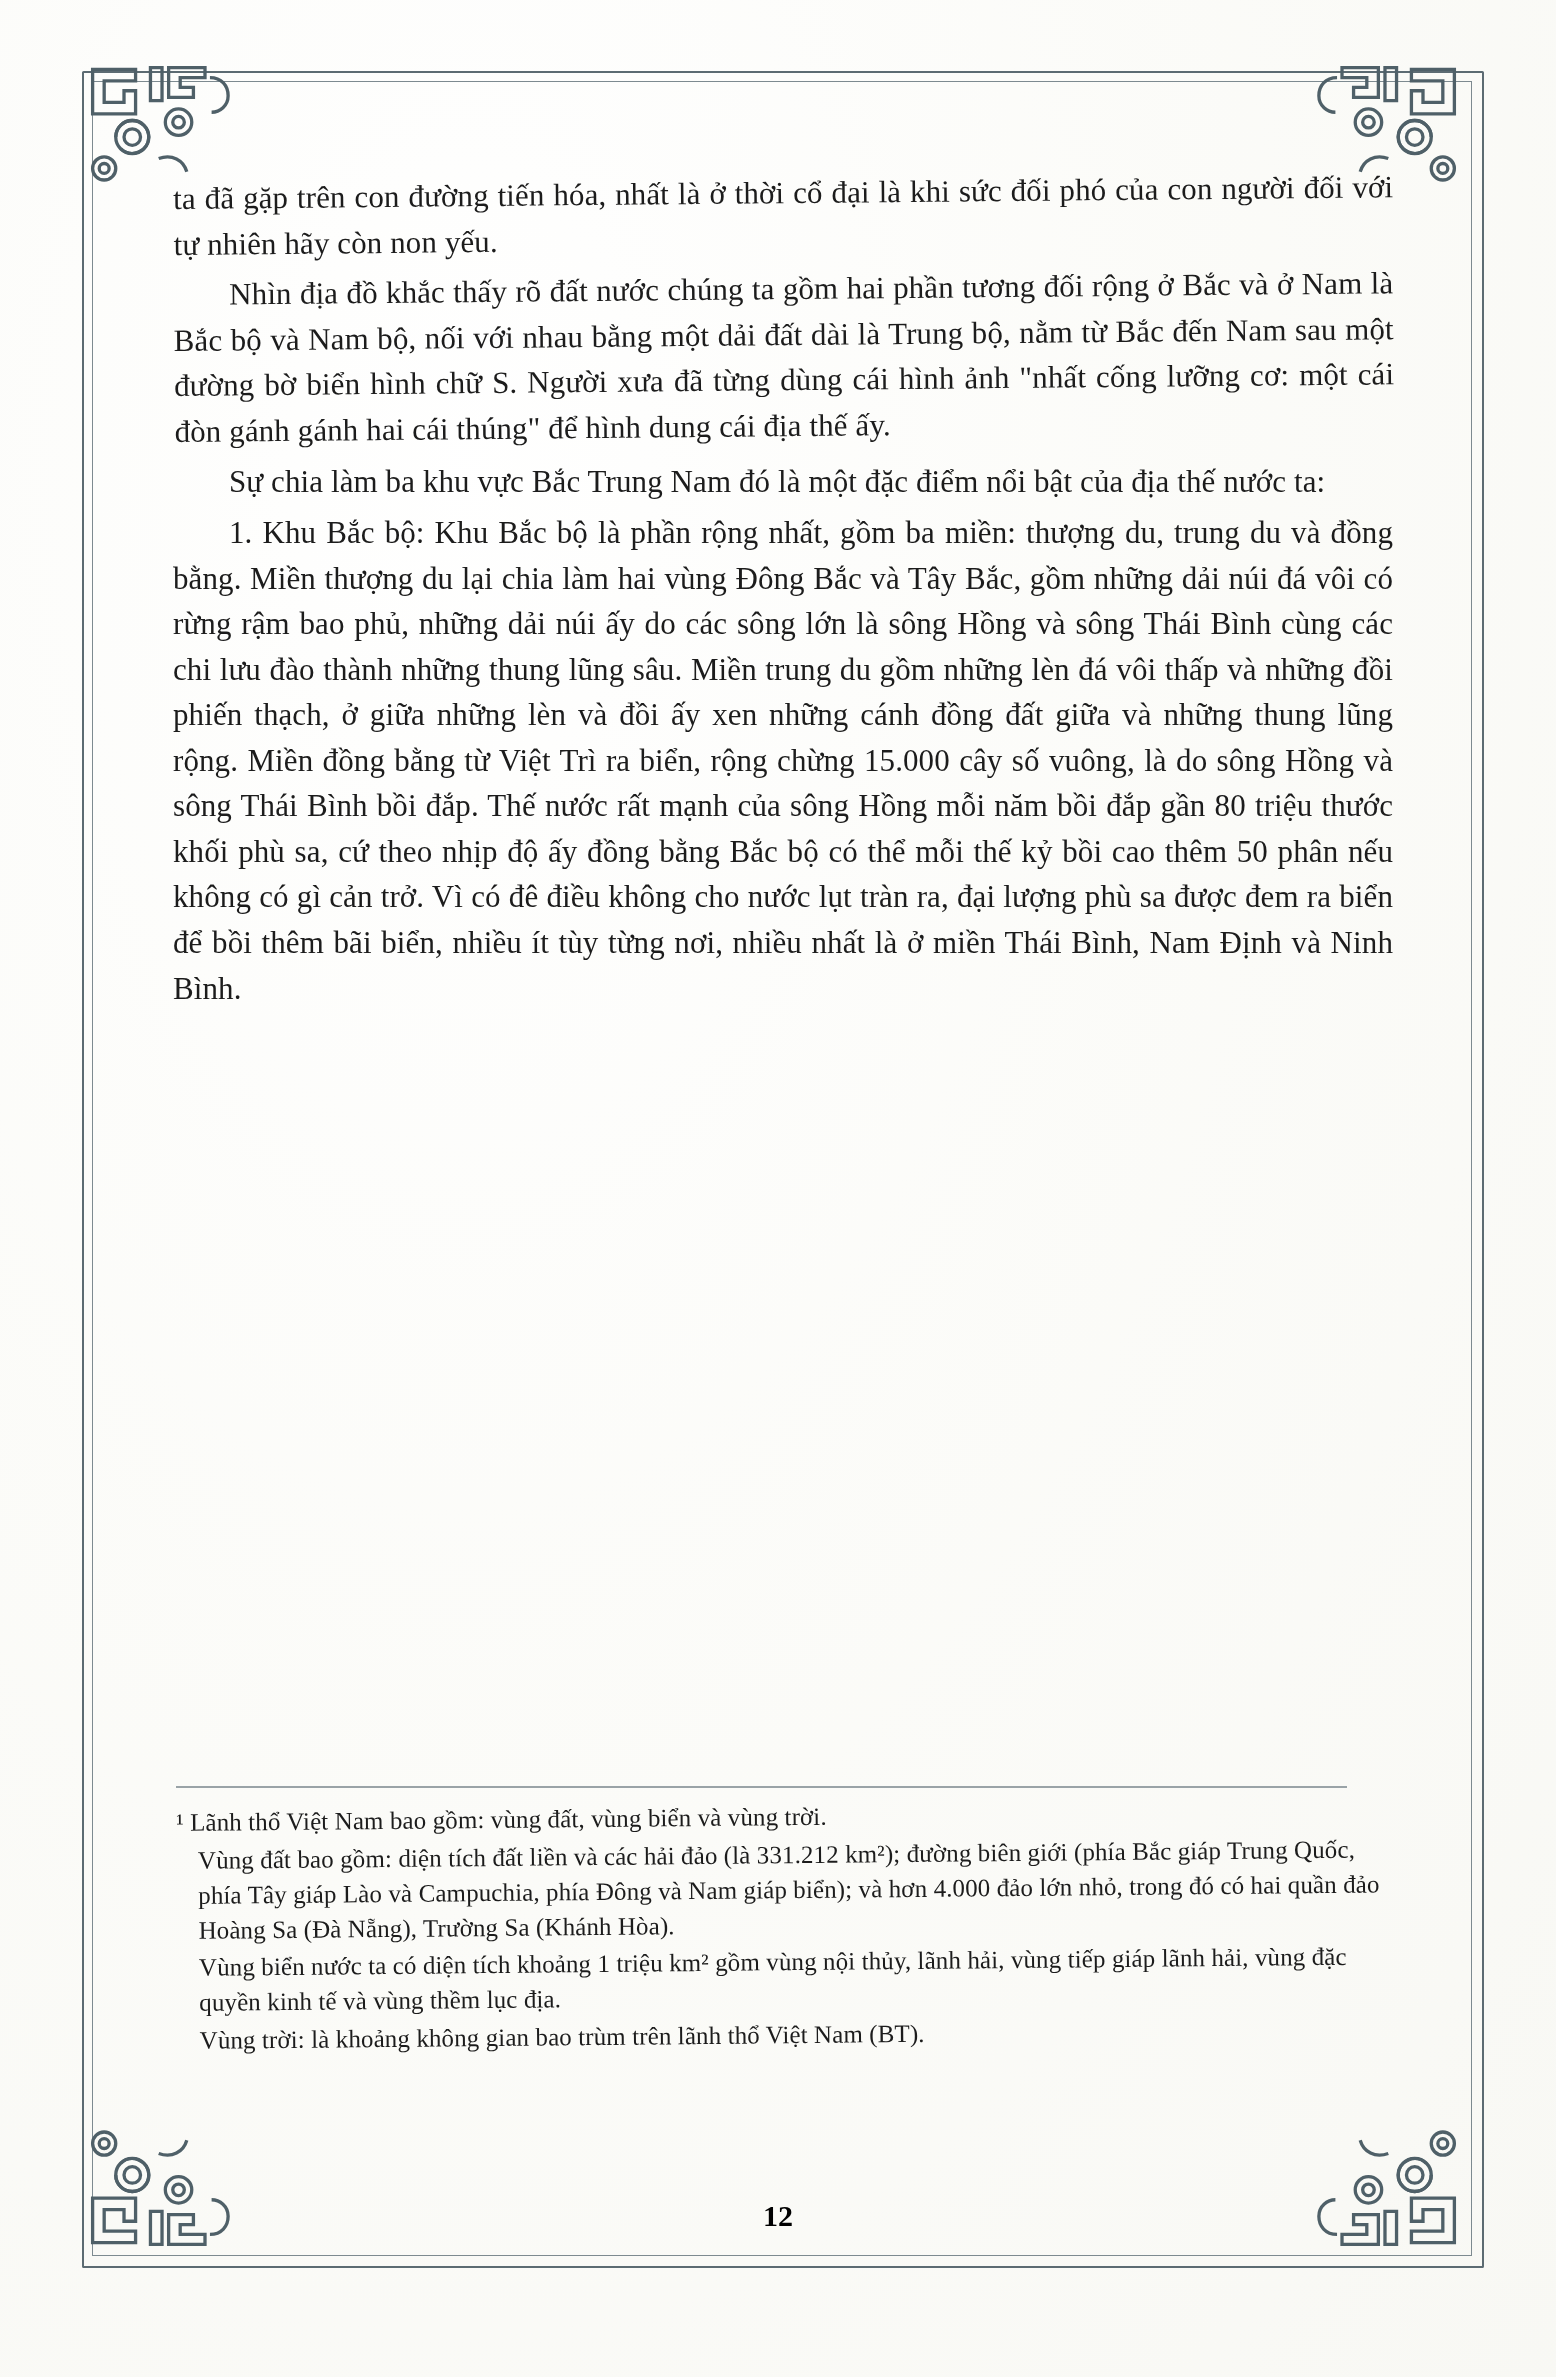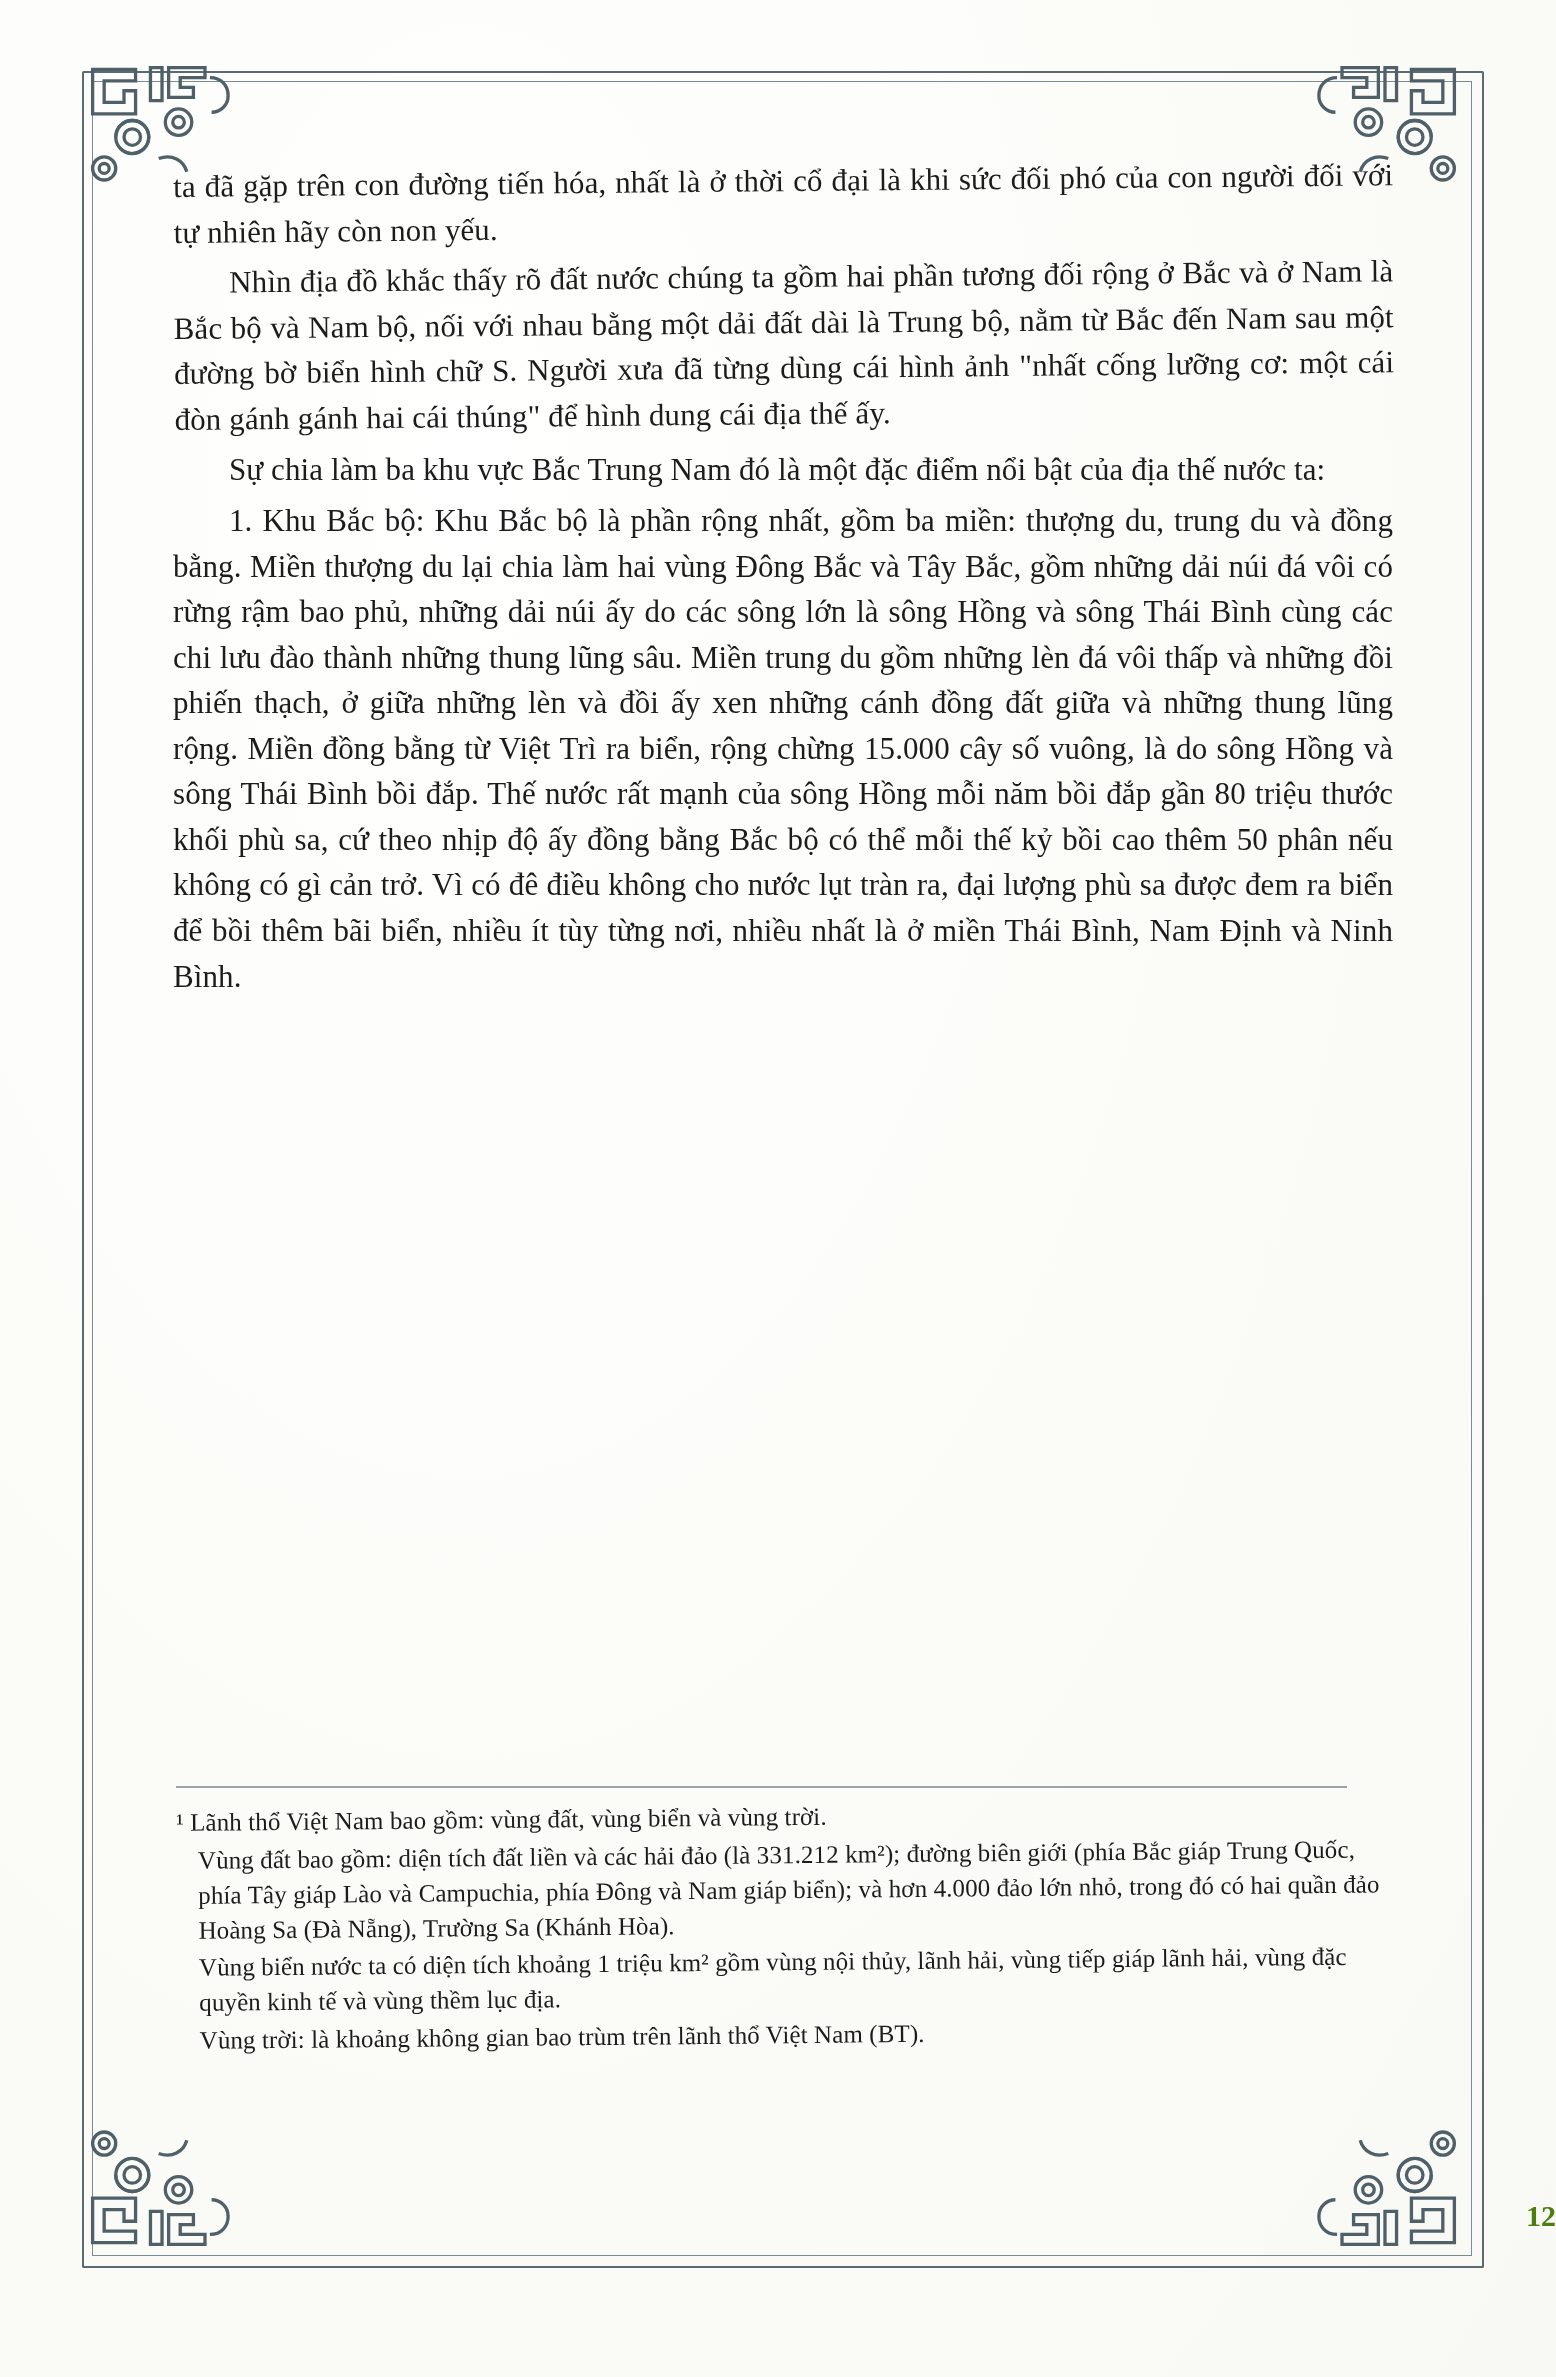--- a/index.html
+++ b/index.html
@@ -62,21 +62,21 @@
   .ornament svg { display: block; width: 100%; height: 100%; }
   .orn-tl { left: 86px;  top: 61px; }
   .orn-tr { left: 1304px; top: 61px; transform: scaleX(-1); }
   .orn-bl { left: 86px;  top: 2127px; transform: scaleY(-1); }
   .orn-br { left: 1304px; top: 2127px; transform: scale(-1,-1); }
 
   
   .content {
     position: absolute;
     left: 173px;
-    top: 164px;
+    top: 176px;
     width: 1220px;
   }
   p {
     margin: 0 0 5px 0;
     font-size: 31px;
     line-height: 1.47;
     text-align: justify;
     text-justify: inter-word;
     letter-spacing: 0.1px;
   }
@@ -112,25 +112,25 @@
     text-align: left;
   }
   .footnote p.hang { padding-left: 21.4px; }
 
   
   .page-number {
     position: absolute;
     left: 0;
     top: 2199px;
     width: 1556px;
-    text-align: right;
+    text-align: center;
     font-size: 30px;
     font-weight: bold;
     font-family: "Liberation Serif", serif;
-    color: #4d7c0f;
+    color: #000000;
   }
 </style>
 </head>
 <body>
 
 <div class="page">
   <div class="paper-tint"></div>
 
   <div class="frame"></div>
   <div class="frame-inner"></div>

